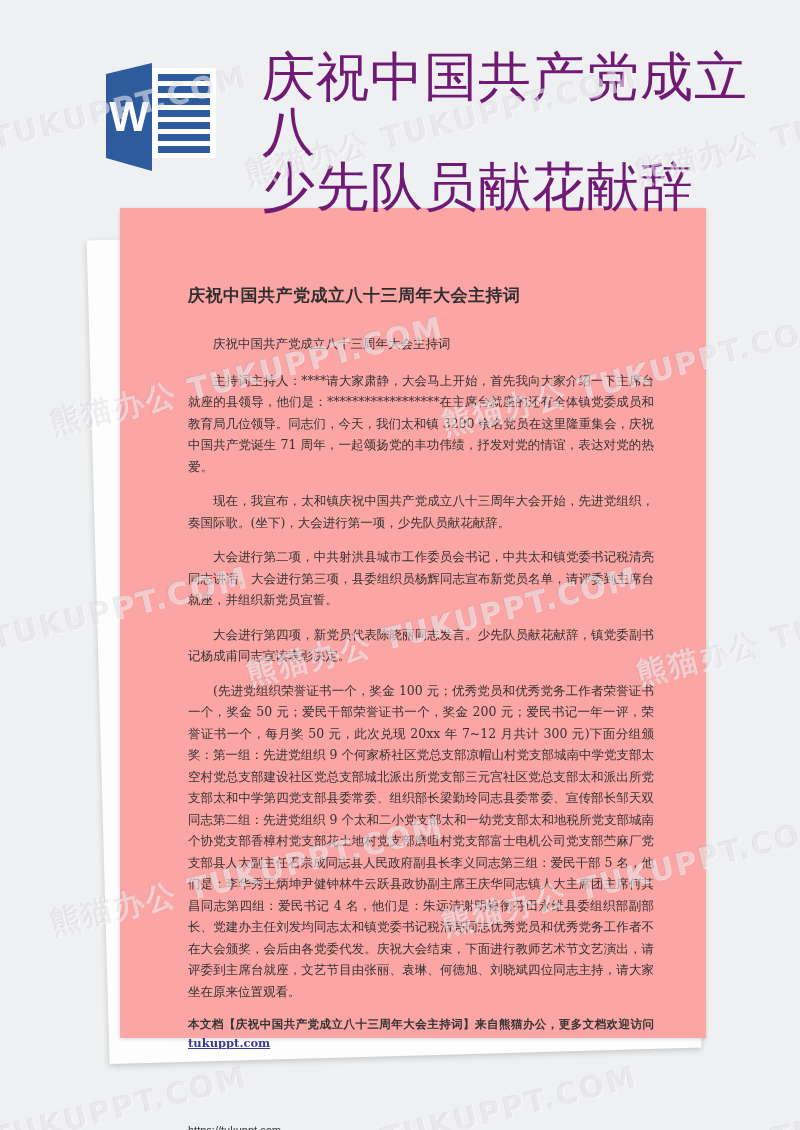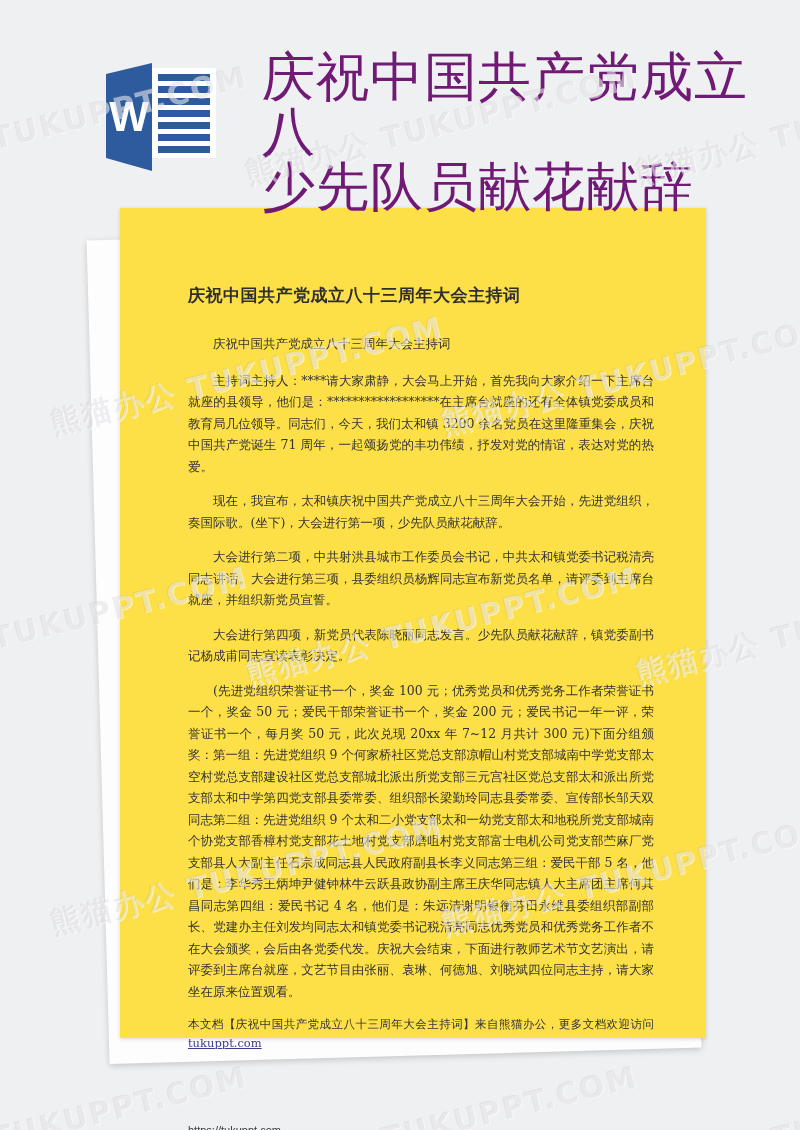--- a/index.html
+++ b/index.html
@@ -20,32 +20,32 @@
   }
 
   
   .sheet-back{
     position:absolute;left:98px;top:232px;width:592px;height:824px;
     background:#fdfdfd;transform:rotate(-1.6deg);
     box-shadow:0 2px 6px rgba(0,0,0,.18);z-index:1;
   }
   .sheet{
     position:absolute;left:120px;top:208px;width:586px;height:830px;
-    background:#fde047;box-shadow:0 1px 4px rgba(0,0,0,.16);z-index:2;
+    background:#fca5a5;box-shadow:0 1px 4px rgba(0,0,0,.16);z-index:2;
     box-sizing:border-box;padding:76px 52px 0 68px;
     font-family:"DejaVu Serif","Liberation Serif",serif;color:#333;
   }
   .sheet h2{
     margin:0 0 26px 0;font-size:17px;font-weight:600;color:#2e2e2e;
     letter-spacing:.5px;
   }
   .sheet p{margin:0 0 13px 0;font-size:12.5px;line-height:21.5px;
     text-align:justify;text-indent:2em;}
   .sheet p.sub{margin-bottom:15px;}
-  .sheet p.note{text-indent:0;font-size:11.5px;line-height:19px;margin-top:2px;}
+  .sheet p.note{text-indent:0;font-size:11.5px;line-height:19px;margin-top:2px;font-weight:bold;}
   .sheet a.site-link{color:#3b3b8f;text-decoration:underline;}
   .sheet p.url{
     text-indent:0;margin-top:67px;font-size:11px;color:#3a3a3a;
     font-family:"Liberation Sans","DejaVu Sans",sans-serif;
   }
 
   
   .watermark-layer{position:absolute;inset:0;z-index:10;pointer-events:none;overflow:hidden;}
   .wm{
     position:absolute;transform:rotate(-14deg);white-space:nowrap;

